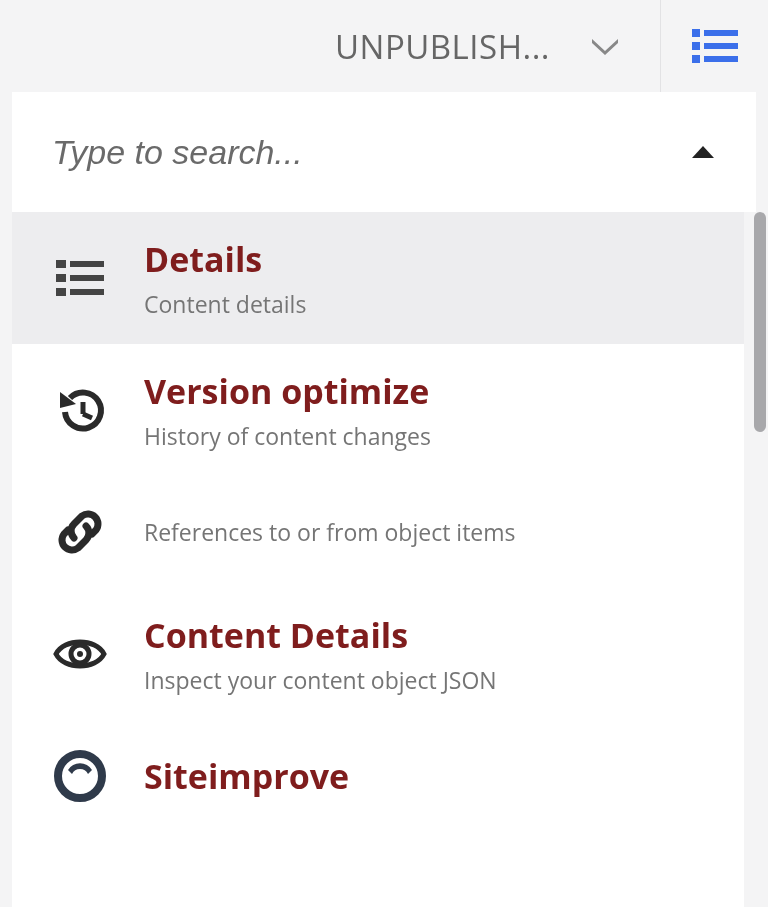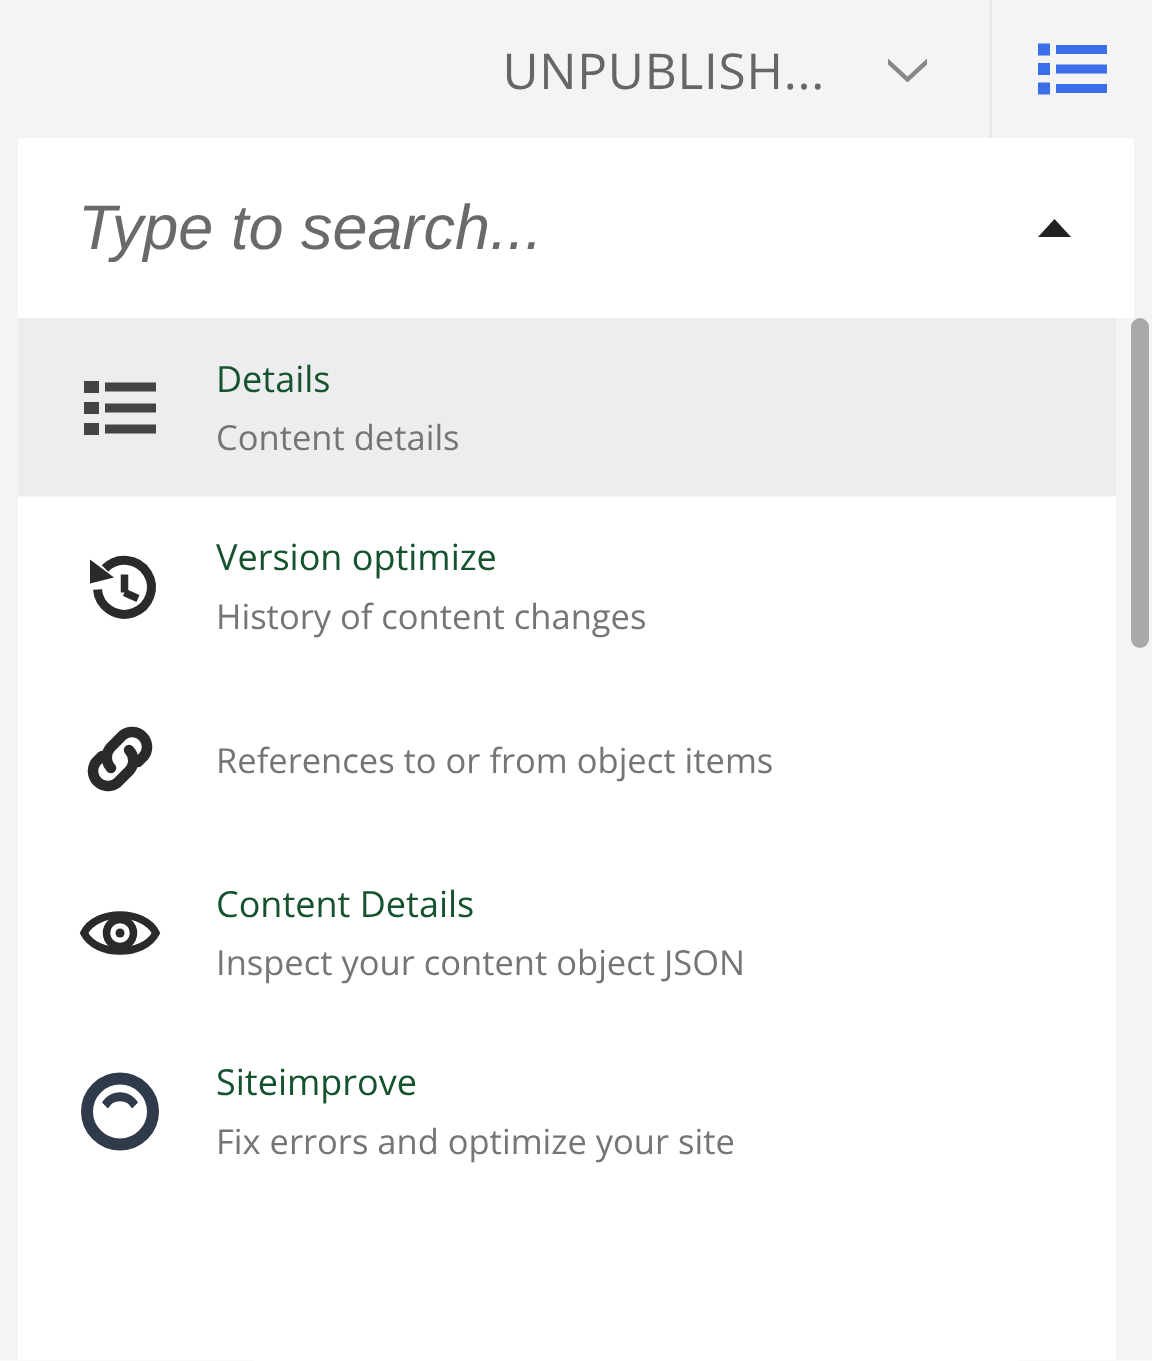--- a/index.html
+++ b/index.html
@@ -60,21 +60,21 @@
       height: 120px;
       display: flex;
       align-items: center;
       padding: 0 40px 0 40px;
       margin: 0 12px;
     }
     .search-input {
       flex: 1;
       border: none;
       outline: none;
-      font-size: 42px;
+      font-size: 34px;
       font-style: italic;
       color: #000000;
       background: transparent;
     }
     .search-input::placeholder {
       color: #6a6a6a;
     }
     .search-caret {
       color: #222;
       cursor: pointer;
@@ -118,23 +118,23 @@
       width: 60px;
       height: 60px;
       display: block;
     }
     .list-item .text {
       display: flex;
       flex-direction: column;
       gap: 6px;
     }
     .list-item .title {
-      font-size: 24px;
-      font-weight: 400;
-      color: #14532d;
+      font-size: 34px;
+      font-weight: 700;
+      color: #7f1d1d;
     }
     .list-item .subtitle {
       font-size: 23px;
       color: #757575;
     }
     .scrollbar-track {
       width: 18px;
       background: transparent;
       position: relative;
       margin-left: 6px;
@@ -247,21 +247,20 @@
 
     <div class="list-item">
       <span class="icon">
         <svg viewBox="0 0 60 60">
           <circle cx="30" cy="30" r="22" fill="none" stroke="#2f3a4a" stroke-width="8"></circle>
           <path fill="#2f3a4a" d="M18 24 A14 14 0 0 1 42 24 L38 28 A9 9 0 0 0 22 28 Z"></path>
         </svg>
       </span>
       <div class="text">
         <span class="title">Siteimprove</span>
-        <span class="subtitle">Fix errors and optimize your site</span>
       </div>
     </div>
 
   </div>
   <div class="scrollbar-track">
     <div class="scrollbar-thumb"></div>
   </div>
 </div>
 
 </body></html>

